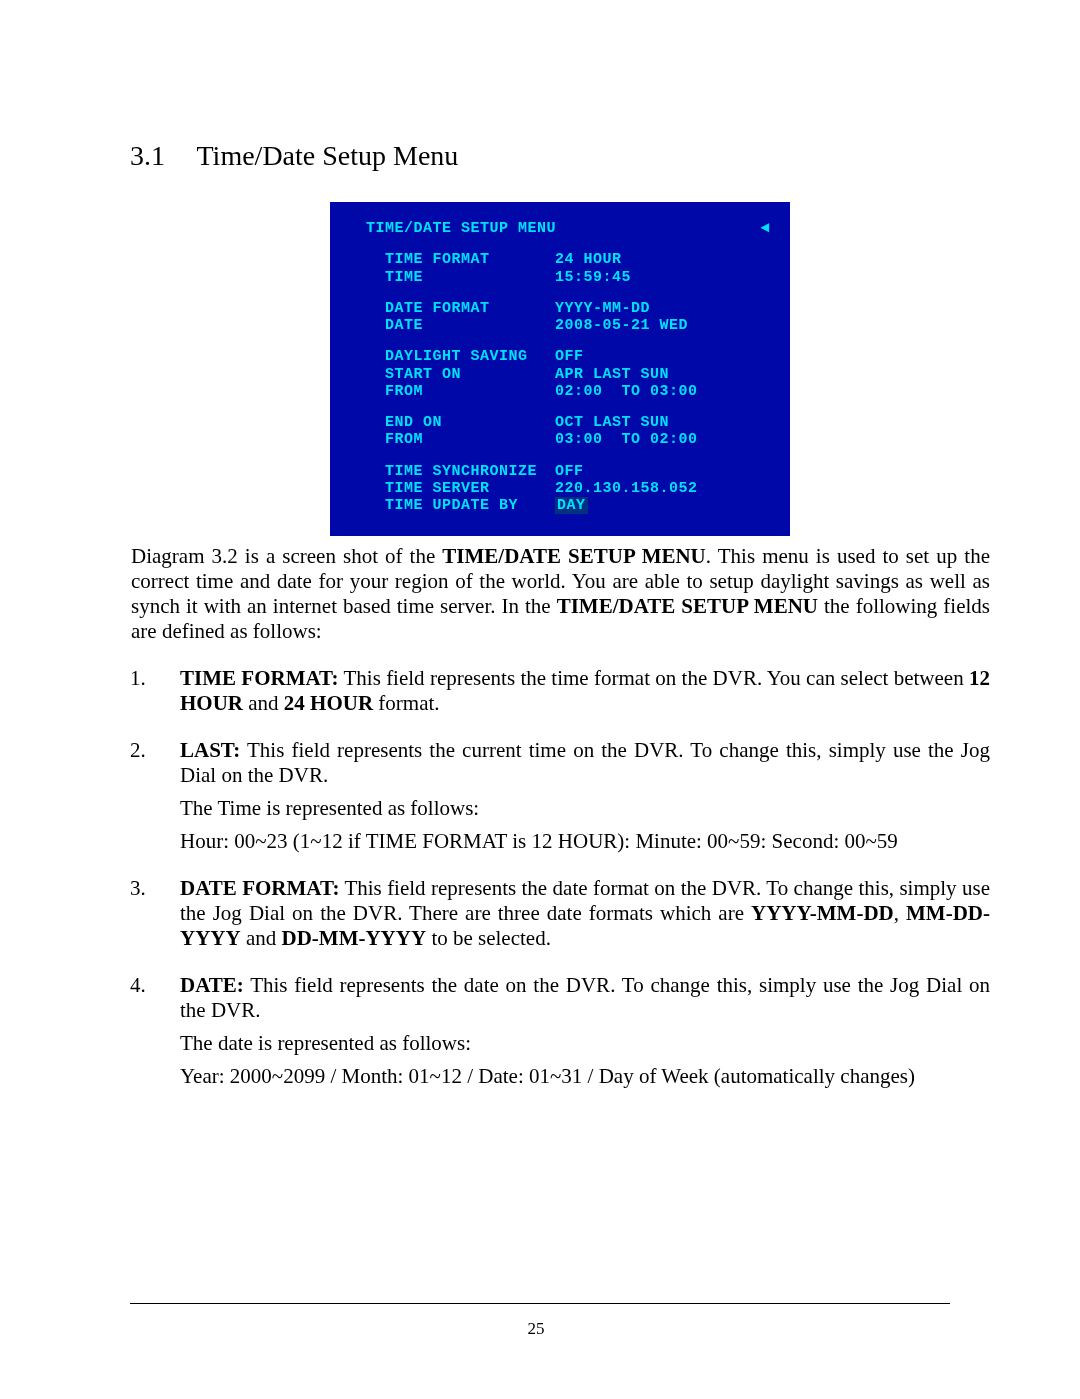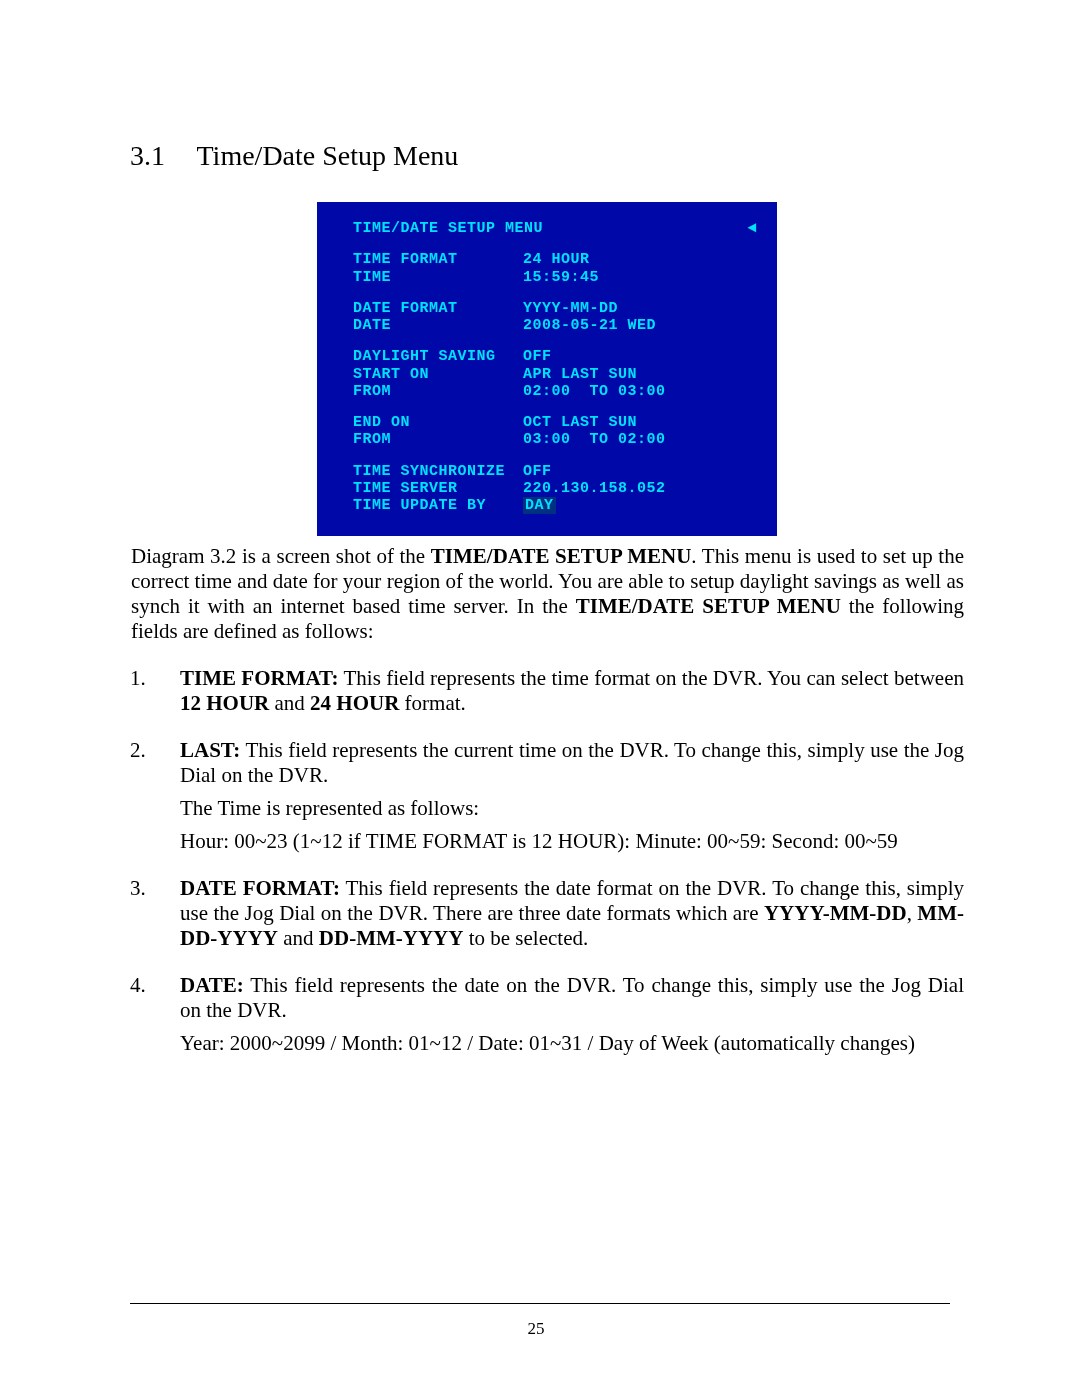--- a/index.html
+++ b/index.html
@@ -7,21 +7,21 @@
     padding: 0;
     background: #fff;
     font-family: "Times New Roman", Times, serif;
     font-size: 21px;
     color: #000;
   }
   .page {
     width: 1080px;
     min-height: 1399px;
     box-sizing: border-box;
-    padding: 140px 116px 60px 130px;
+    padding: 140px 90px 60px 130px;
     position: relative;
   }
   .section-heading {
     font-size: 28px;
     margin-bottom: 30px;
   }
   .section-heading .num {
     display: inline-block;
     width: 60px;
   }
@@ -44,20 +44,21 @@
     letter-spacing: 0.5px;
   }
   .diagram .menu-title-row {
     display: flex;
     justify-content: space-between;
     align-items: center;
     margin-bottom: 14px;
   }
   .diagram .row {
     display: flex;
+    margin-left: 19px;
   }
   .diagram .row .lbl {
     width: 170px;
     flex: 0 0 170px;
   }
   .diagram .row .val {
     flex: 1;
     white-space: pre;
   }
   .diagram .val .sel {
@@ -220,20 +221,21 @@
         <span class="num">3.</span>
         <span class="content">
           <b>DATE FORMAT:</b><span> This field represents the date format on the DVR. To change this, simply use the Jog Dial on the DVR. There are three date formats which are </span><b>YYYY-MM-DD</b><span>, </span><b>MM-DD-YYYY</b><span> and </span><b>DD-MM-YYYY</b><span> to be selected.</span>
         </span>
       </li>
 
       <li>
         <span class="num">4.</span>
         <span class="content">
           <b>DATE:</b><span> This field represents the date on the DVR. To change this, simply use the Jog Dial on the DVR.</span>
+          <div class="subpara">The date is represented as follows:</div>
           <div class="subpara">Year: 2000~2099 / Month: 01~12 / Date: 01~31 / Day of Week (automatically changes)</div>
         </span>
       </li>
     </ol>
   </div>
 
   <div class="footer-rule"></div>
   <div class="page-num">25</div>
 </div>
 

